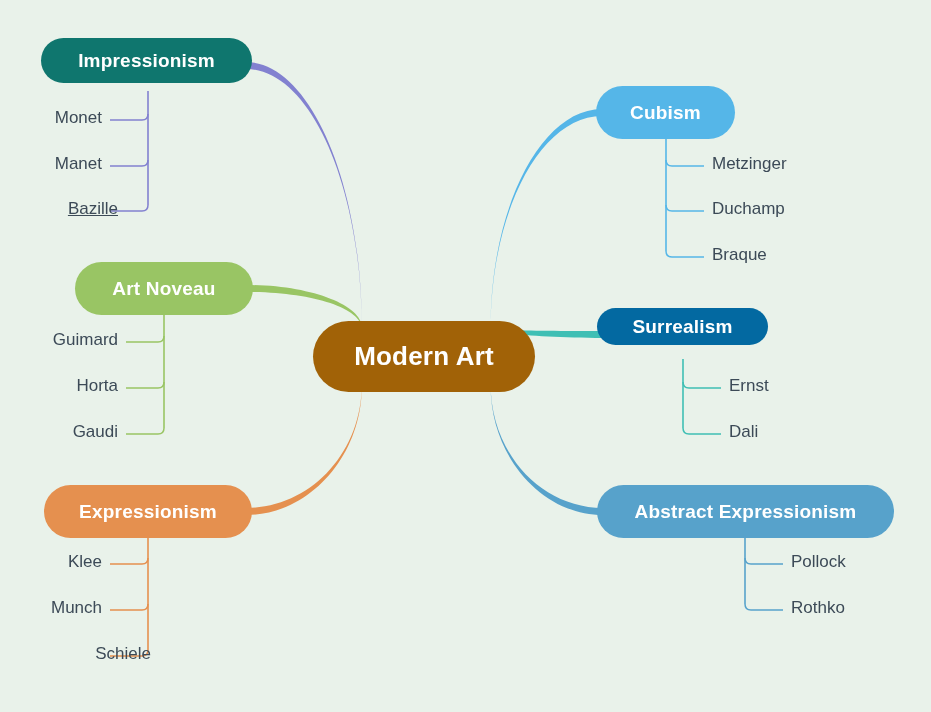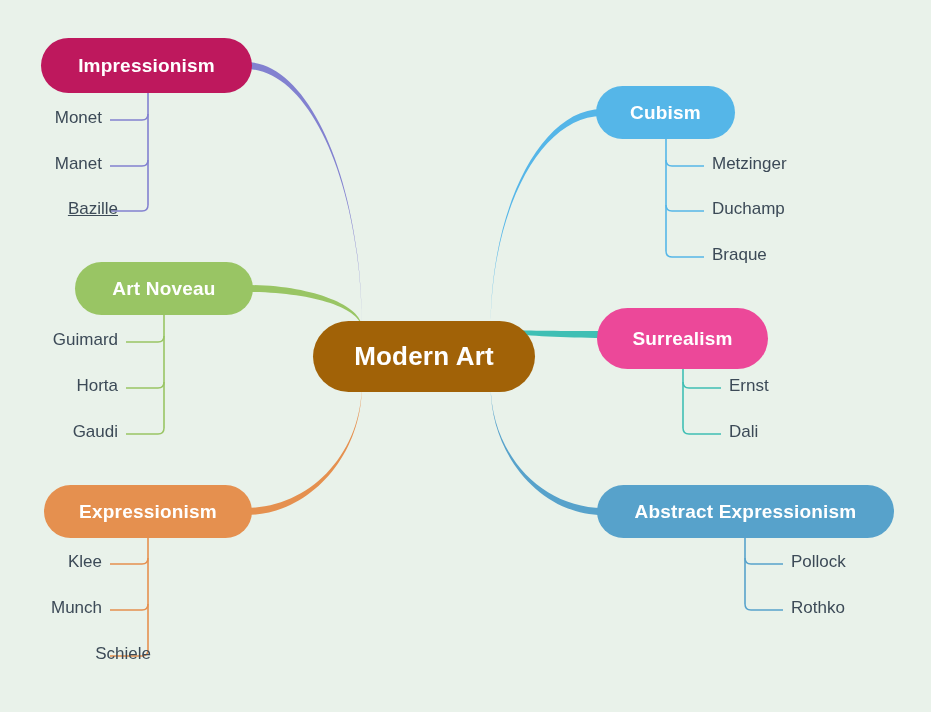--- a/index.html
+++ b/index.html
@@ -86,36 +86,36 @@
       <path d="M 666 251 Q 666 257 672 257 L 704 257" fill="none" stroke="#55b6e8" stroke-width="1.5"></path>
       <path d="M 683 359 L 683 428" fill="none" stroke="#3fbfb4" stroke-width="1.6"></path>
       <path d="M 683 382 Q 683 388 689 388 L 721 388" fill="none" stroke="#3fbfb4" stroke-width="1.5"></path>
       <path d="M 683 428 Q 683 434 689 434 L 721 434" fill="none" stroke="#3fbfb4" stroke-width="1.5"></path>
       <path d="M 745 536 L 745 604" fill="none" stroke="#57a2cb" stroke-width="1.6"></path>
       <path d="M 745 558 Q 745 564 751 564 L 783 564" fill="none" stroke="#57a2cb" stroke-width="1.5"></path>
       <path d="M 745 604 Q 745 610 751 610 L 783 610" fill="none" stroke="#57a2cb" stroke-width="1.5"></path>
     </svg>
   <div id="node-layer">
       <div class="node central" style="left: 313px; top: 321px; width: 222px; height: 71px; background: #a16207;">Modern Art</div>
-      <div class="node branch" style="left: 41px; top: 38px; width: 211px; height: 55px; background: #be185d;">Impressionism</div>
+      <div class="node branch" style="left: 41px; top: 38px; width: 211px; height: 45px; background: #0f766e;">Impressionism</div>
       <div class="leaf left" style="top: 108px; right: 829px;">Monet</div>
       <div class="leaf left" style="top: 154px; right: 829px;">Manet</div>
       <div class="leaf left" style="top: 199px; right: 813px; text-decoration: underline;">Bazille</div>
       <div class="node branch" style="left: 75px; top: 262px; width: 178px; height: 53px; background: rgb(153, 197, 100);">Art Noveau</div>
       <div class="leaf left" style="top: 330px; right: 813px;">Guimard</div>
       <div class="leaf left" style="top: 376px; right: 813px;">Horta</div>
       <div class="leaf left" style="top: 422px; right: 813px;">Gaudi</div>
       <div class="node branch" style="left: 44px; top: 485px; width: 208px; height: 53px; background: rgb(229, 144, 79);">Expressionism</div>
       <div class="leaf left" style="top: 552px; right: 829px;">Klee</div>
       <div class="leaf left" style="top: 598px; right: 829px;">Munch</div>
       <div class="leaf left" style="top: 644px; right: 780px;">Schiele</div>
       <div class="node branch" style="left: 596px; top: 86px; width: 139px; height: 53px; background: rgb(85, 182, 232); text-align: center;">Cubism</div>
       <div class="leaf right" style="top: 154px; left: 712px;">Metzinger</div>
       <div class="leaf right" style="top: 199px; left: 712px;">Duchamp</div>
       <div class="leaf right" style="top: 245px; left: 712px;">Braque</div>
-      <div class="node branch" style="left: 597px; top: 308px; width: 171px; height: 61px; background: #ec4899;">Surrealism</div>
+      <div class="node branch" style="left: 597px; top: 308px; width: 171px; height: 37px; background: #0369a1;">Surrealism</div>
       <div class="leaf right" style="top: 376px; left: 729px;">Ernst</div>
       <div class="leaf right" style="top: 422px; left: 729px;">Dali</div>
       <div class="node branch" style="left: 597px; top: 485px; width: 297px; height: 53px; background: rgb(87, 162, 203);">Abstract Expressionism</div>
       <div class="leaf right" style="top: 552px; left: 791px;">Pollock</div>
       <div class="leaf right" style="top: 598px; left: 791px;">Rothko</div>
     </div>
 </div>
 
 </body></html>

